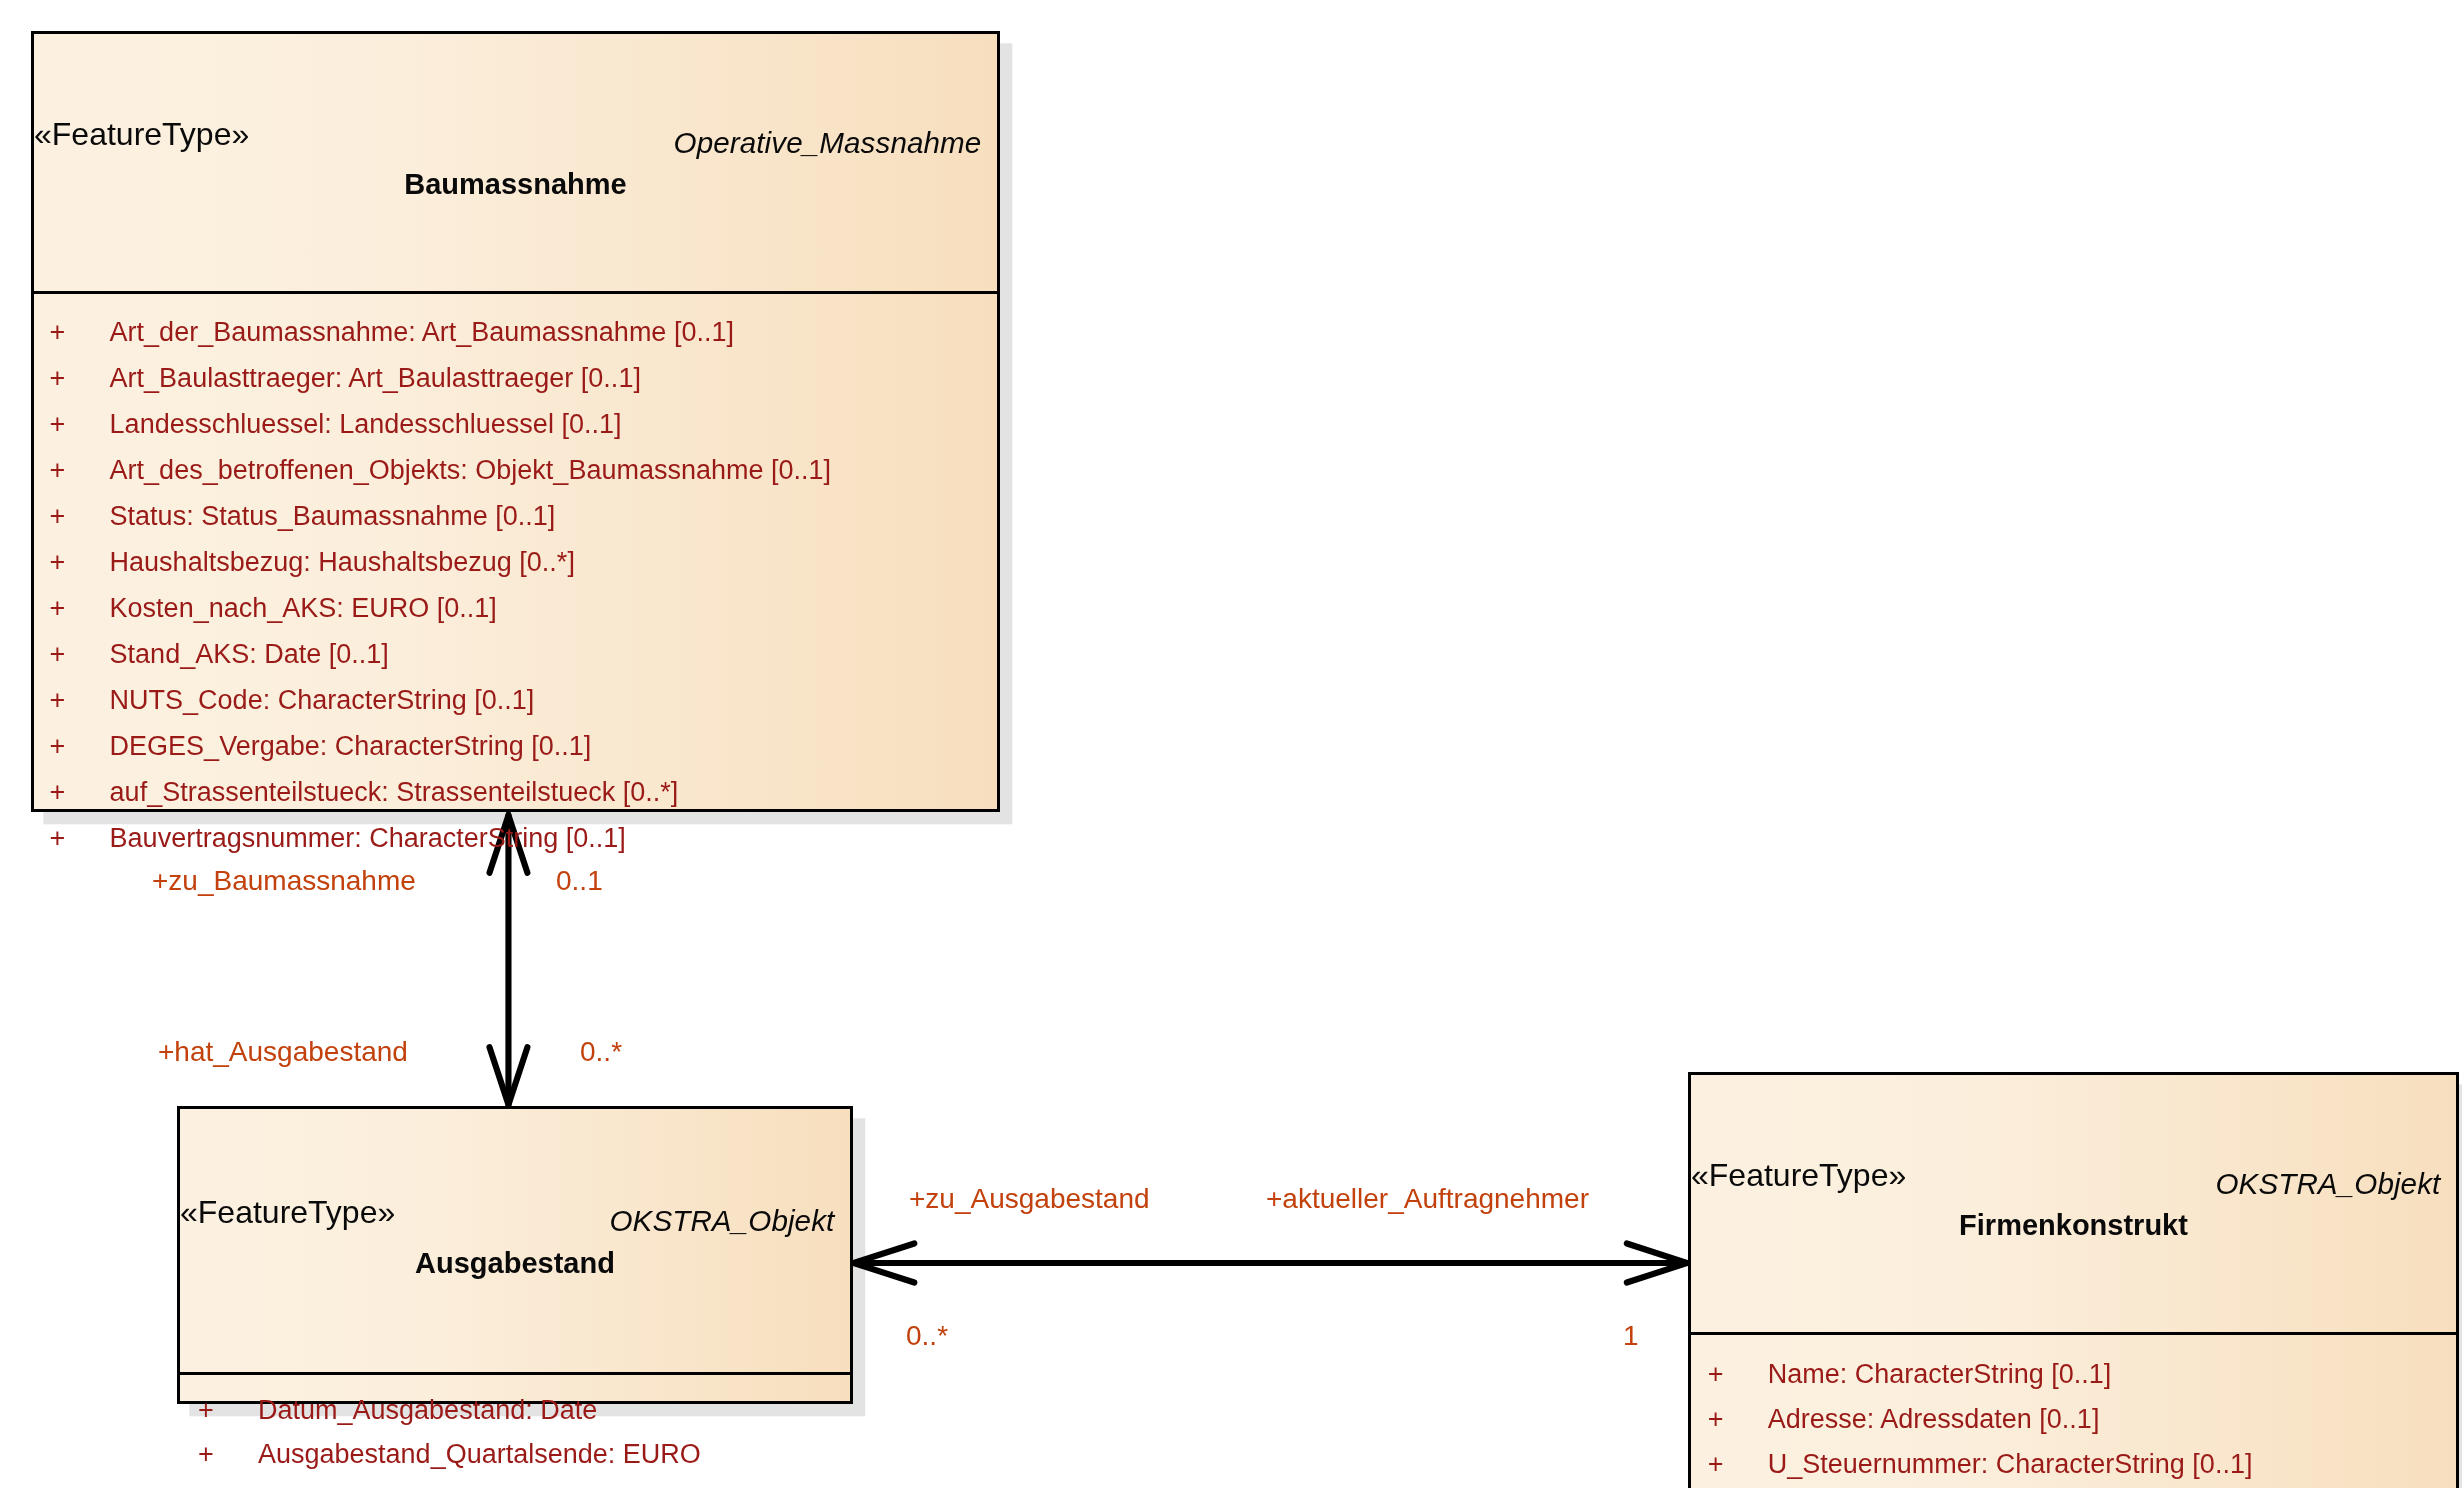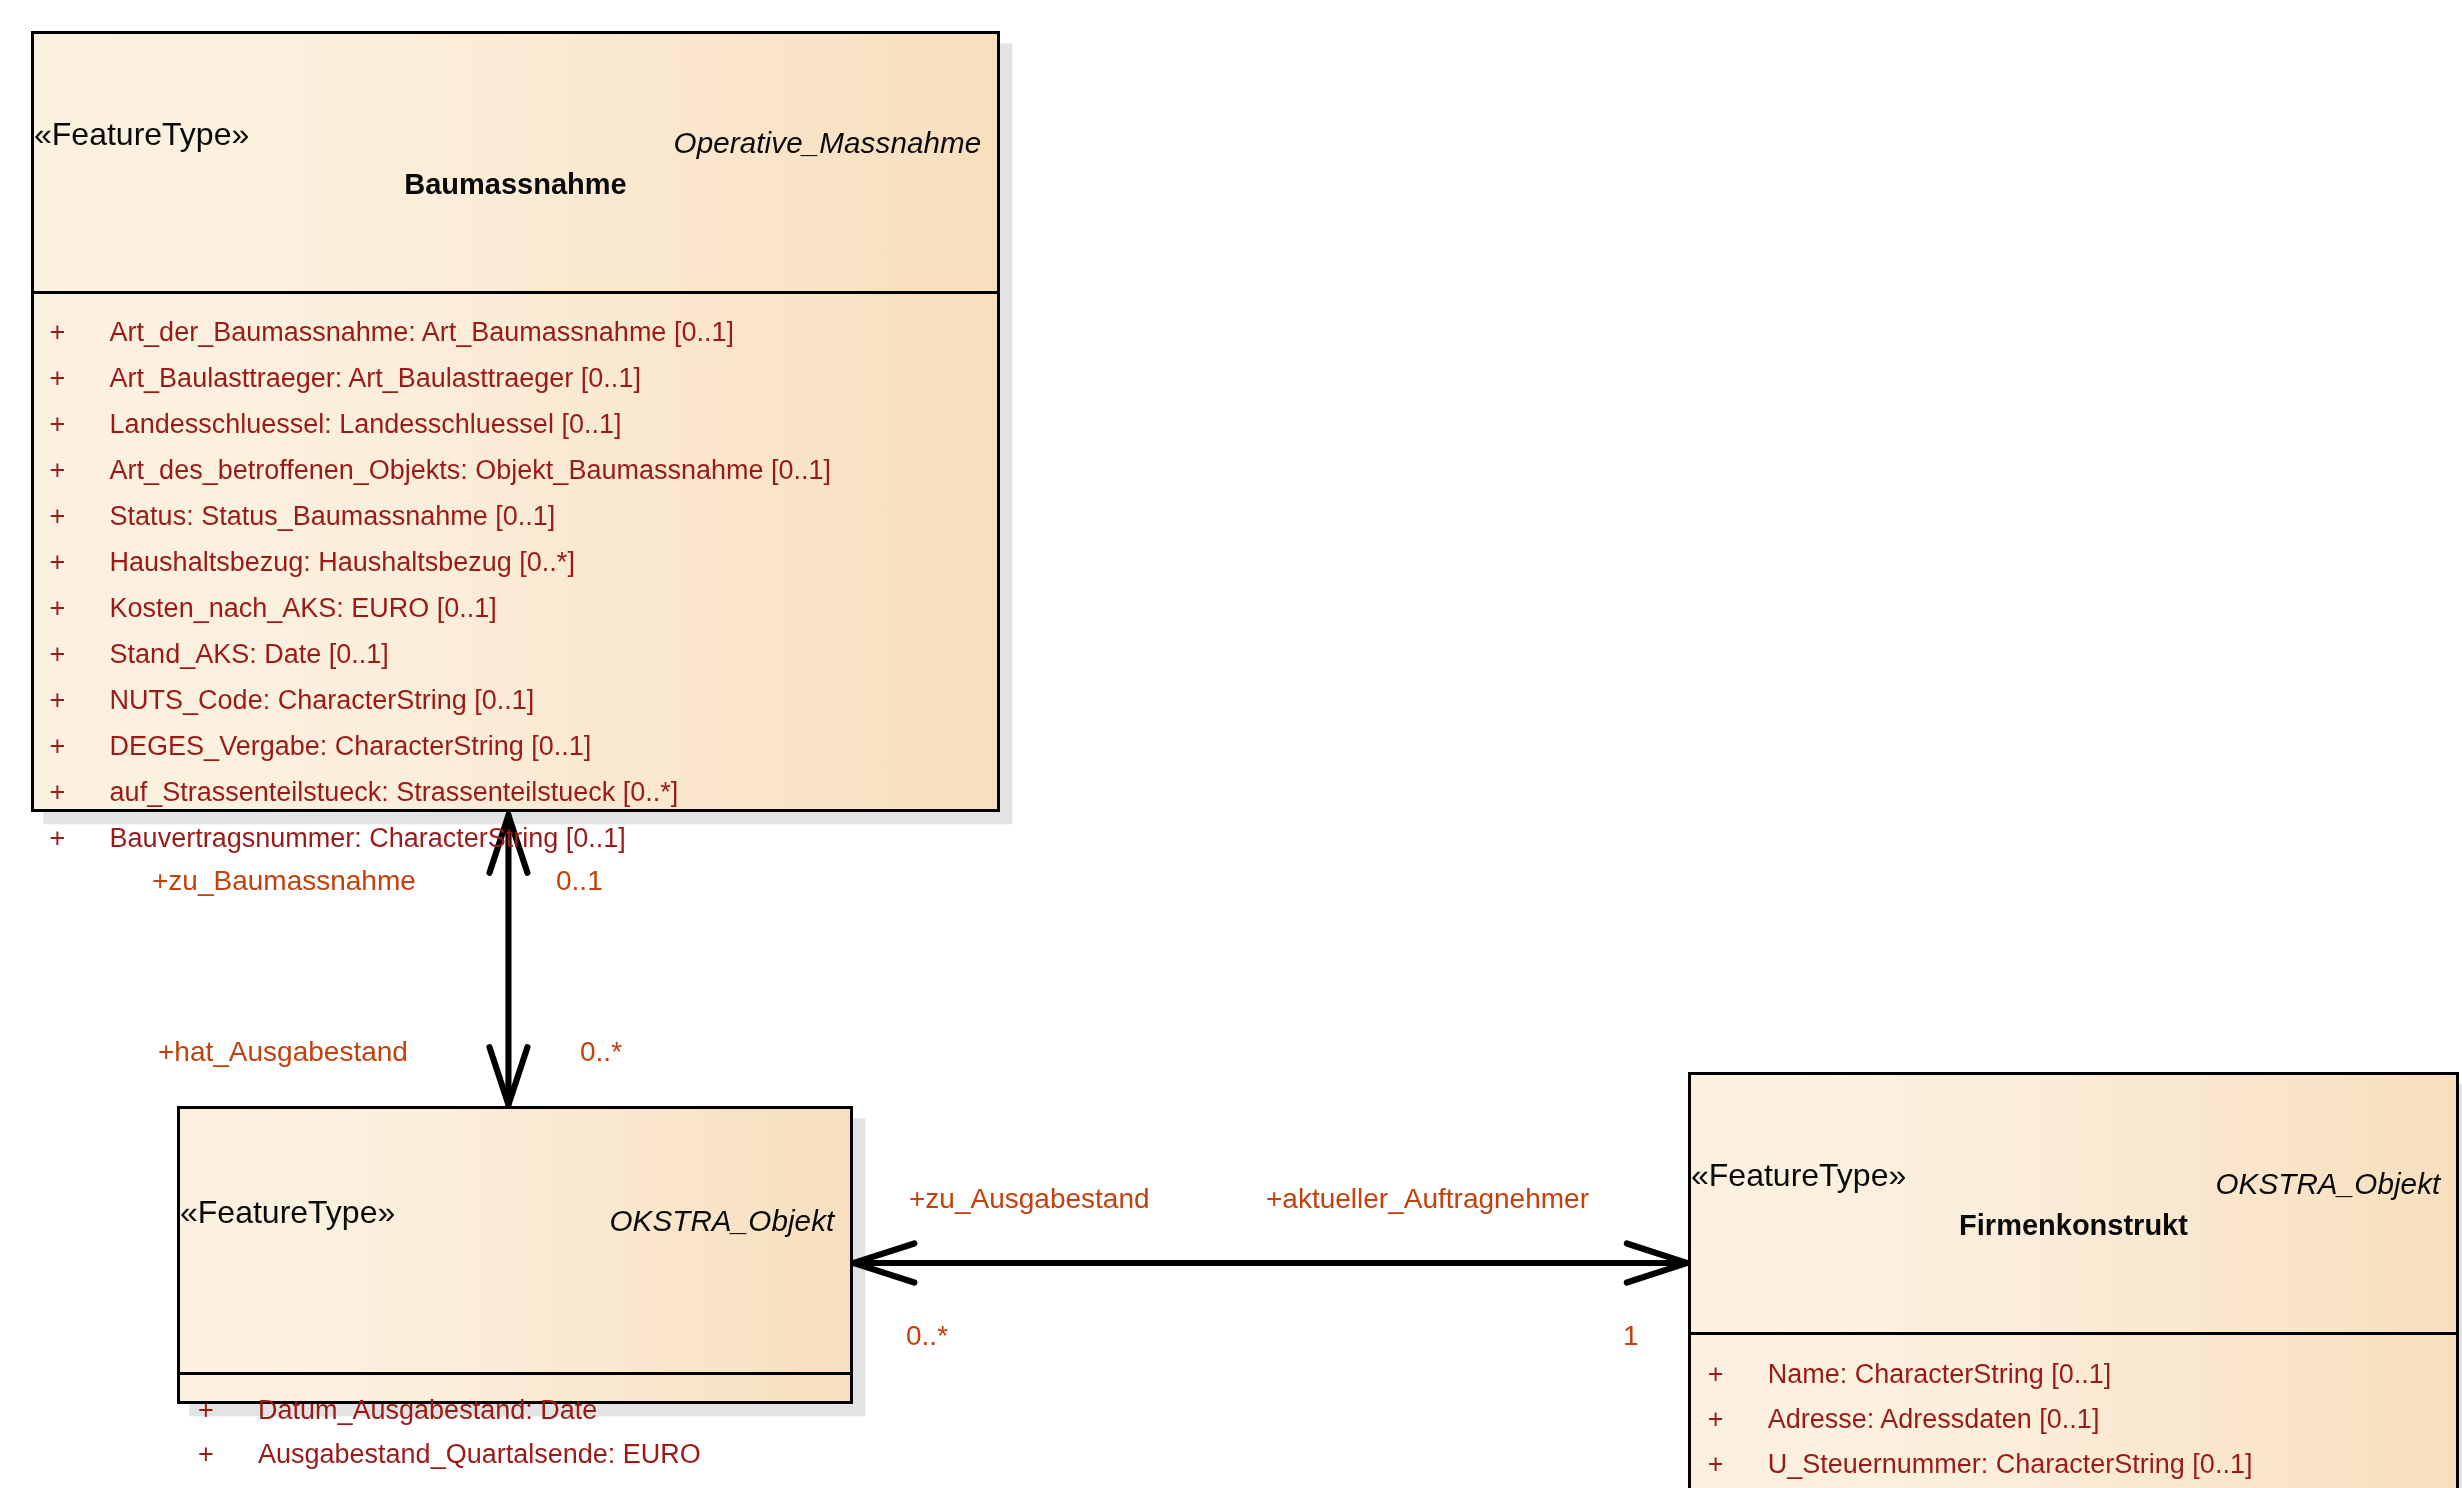--- a/index.html
+++ b/index.html
@@ -211,20 +211,21 @@
         <span class="attr-vis">+</span>
         <span class="attr-sig">Bauvertragsnummer: CharacterString [0..1]</span>
       </div>
     </div>
   </div>
 
   <div class="uml-class" id="box-ausgabestand">
     <div class="uml-head">
       <div class="uml-pkg">OKSTRA_Objekt</div>
       <div class="uml-stereo">«FeatureType»</div>
+      <div class="uml-name">Ausgabestand</div>
     </div>
     <div class="uml-attrs">
       <div class="attr-row">
         <span class="attr-vis">+</span>
         <span class="attr-sig">Datum_Ausgabestand: Date</span>
       </div>
       <div class="attr-row">
         <span class="attr-vis">+</span>
         <span class="attr-sig">Ausgabestand_Quartalsende: EURO</span>
       </div>

